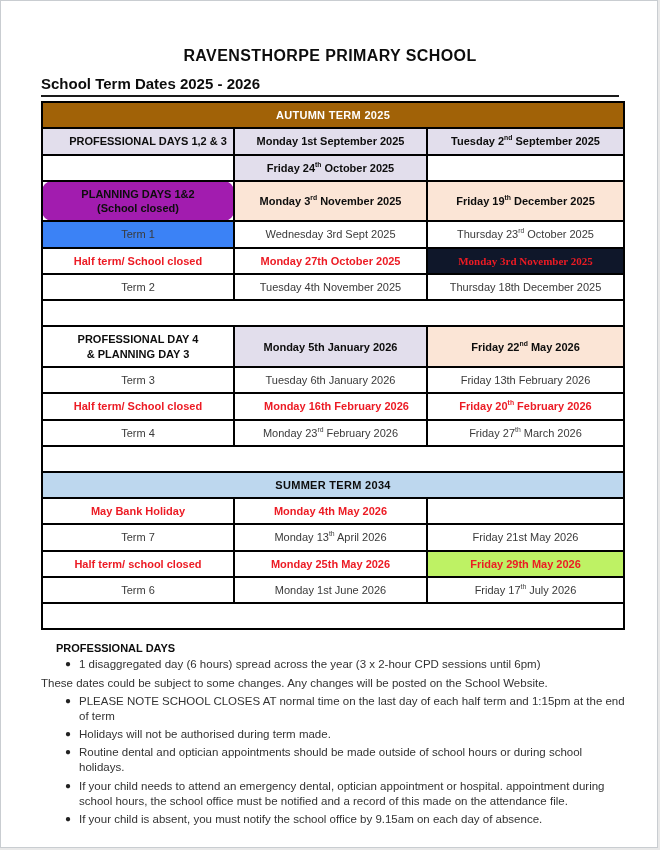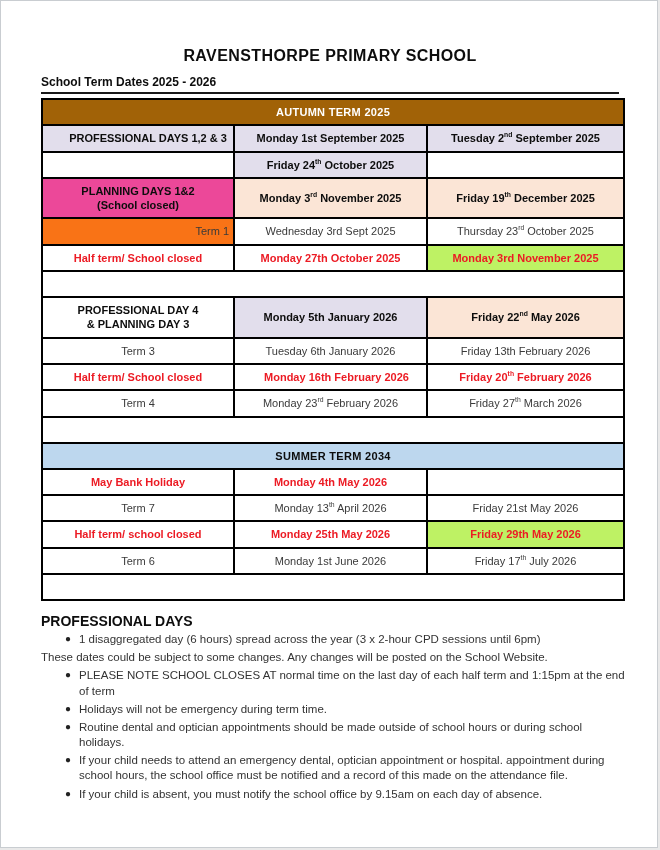--- a/index.html
+++ b/index.html
@@ -15,21 +15,21 @@
   }
   .doc-title{
     text-align:center;
     font-size:16px;
     font-weight:bold;
     letter-spacing:.4px;
     color:#0d0d0d;
     margin:0 0 10px 0;
   }
   .doc-subtitle{
-    font-size:12px;
+    font-size:15px;
     font-weight:bold;
     color:#0d0d0d;
     margin:0;
     padding-bottom:3px;
     border-bottom:2px solid #1a1a1a;
   }
   table.term-table{
     width:582px;
     margin-top:4px;
     border-collapse:collapse;
@@ -54,21 +54,21 @@
   td.bg-spring{color:#ffffff;}
   td.bg-summer{color:#0d0d0d;}
   td.cell-bold{font-weight:bold;color:#0d0d0d;}
   td.cell-plain{color:#3a3a3a;}
   td.cell-red{font-weight:bold;}
   td.cell-small{font-size:9px;line-height:1.3;}
   td.gap-row{height:14px;padding:2px;}
   sup{font-size:.62em;vertical-align:super;line-height:0;}
   .notes{margin-top:12px;width:584px;}
   .notes-heading{
-    font-size:14px;font-weight:bold;color:#0d0d0d;margin:0 0 2px 0;
+    font-size:11px;font-weight:bold;color:#0d0d0d;margin:0 0 2px 15px;
   }
   .note-row{
     display:flex;
     font-size:11.5px;
     color:#333333;
     line-height:1.32;
     margin:3px 0;
   }
   .note-row .bullet{
     flex:0 0 14px;
@@ -100,34 +100,39 @@
           <td class="cell-bold" style="background: rgb(226, 222, 236); padding-left: 24px;">PROFESSIONAL DAYS 1,2 &amp; 3</td>
           <td class="cell-bold" style="background: rgb(226, 222, 236);">Monday 1st September 2025</td>
           <td class="cell-bold" style="background: rgb(226, 222, 236);">Tuesday 2<sup>nd</sup> September 2025</td>
         </tr>
         <tr>
           <td class="cell-plain" style="background: rgb(255, 255, 255);"></td>
           <td class="cell-bold" style="background: rgb(226, 222, 236);">Friday 24<sup>th</sup> October 2025</td>
           <td class="cell-plain" style="background: rgb(255, 255, 255);"></td>
         </tr>
         <tr>
-          <td class="cell-bold" style="background: #ec4899;">PLANNING DAYS 1&amp;2
+          <td class="cell-bold" style="background: #a21caf; border-radius: 10px;">PLANNING DAYS 1&amp;2
 (School closed)</td>
           <td class="cell-bold" style="background: rgb(251, 229, 214);">Monday 3<sup>rd</sup> November 2025</td>
           <td class="cell-bold" style="background: rgb(251, 229, 214);">Friday 19<sup>th</sup> December 2025</td>
         </tr>
         <tr>
-          <td class="cell-plain" style="background: #f97316; text-align: right;">Term 1</td>
+          <td class="cell-plain" style="background: #3b82f6;">Term 1</td>
           <td class="cell-plain" style="background: rgb(255, 255, 255);">Wednesday 3rd Sept 2025</td>
           <td class="cell-plain" style="background: rgb(255, 255, 255);">Thursday 23<sup>rd</sup> October 2025</td>
         </tr>
         <tr>
           <td class="cell-red" style="background: rgb(255, 255, 255); color: rgb(236, 27, 36);">Half term/ School closed</td>
           <td class="cell-red" style="background: rgb(255, 255, 255); color: rgb(236, 27, 36);">Monday 27th October 2025</td>
-          <td class="cell-red" style="background: #bef264; color: rgb(236, 27, 36);">Monday 3rd November 2025</td>
+          <td class="cell-red" style="background: #0f172a; color: rgb(236, 27, 36); font-family: Liberation Serif, serif;">Monday 3rd November 2025</td>
+        </tr>
+        <tr>
+          <td class="cell-plain" style="background: rgb(255, 255, 255);">Term 2</td>
+          <td class="cell-plain" style="background: rgb(255, 255, 255);">Tuesday 4th November 2025</td>
+          <td class="cell-plain" style="background: rgb(255, 255, 255);">Thursday 18th December 2025</td>
         </tr>
         <tr>
           <td colspan="3" class="gap-row"></td>
         </tr>
         <tr>
           <td class="cell-bold cell-small" style="background: rgb(255, 255, 255);">PROFESSIONAL DAY 4
 &amp; PLANNING DAY 3</td>
           <td class="cell-bold" style="background: rgb(226, 222, 236);">Monday 5th January 2026</td>
           <td class="cell-bold" style="background: rgb(251, 229, 214);">Friday 22<sup>nd</sup> May 2026</td>
         </tr>
@@ -187,21 +192,21 @@
         </div>
         <div class="note-row no-bullet">
           <span class="note-text">These dates could be subject to some changes. Any changes will be posted on the School Website.</span>
         </div>
         <div class="note-row">
           <span class="bullet">●</span>
           <span class="note-text">PLEASE NOTE SCHOOL CLOSES AT normal time on the last day of each half term and 1:15pm at the end of term</span>
         </div>
         <div class="note-row">
           <span class="bullet">●</span>
-          <span class="note-text">Holidays will not be emergency during term time.</span>
+          <span class="note-text">Holidays will not be authorised during term made.</span>
         </div>
         <div class="note-row">
           <span class="bullet">●</span>
           <span class="note-text">Routine dental and optician appointments should be made outside of school hours or during school holidays.</span>
         </div>
         <div class="note-row">
           <span class="bullet">●</span>
           <span class="note-text">If your child needs to attend an emergency dental, optician appointment or hospital. appointment during school hours, the school office must be notified and a record of this made on the attendance file.</span>
         </div>
         <div class="note-row">

